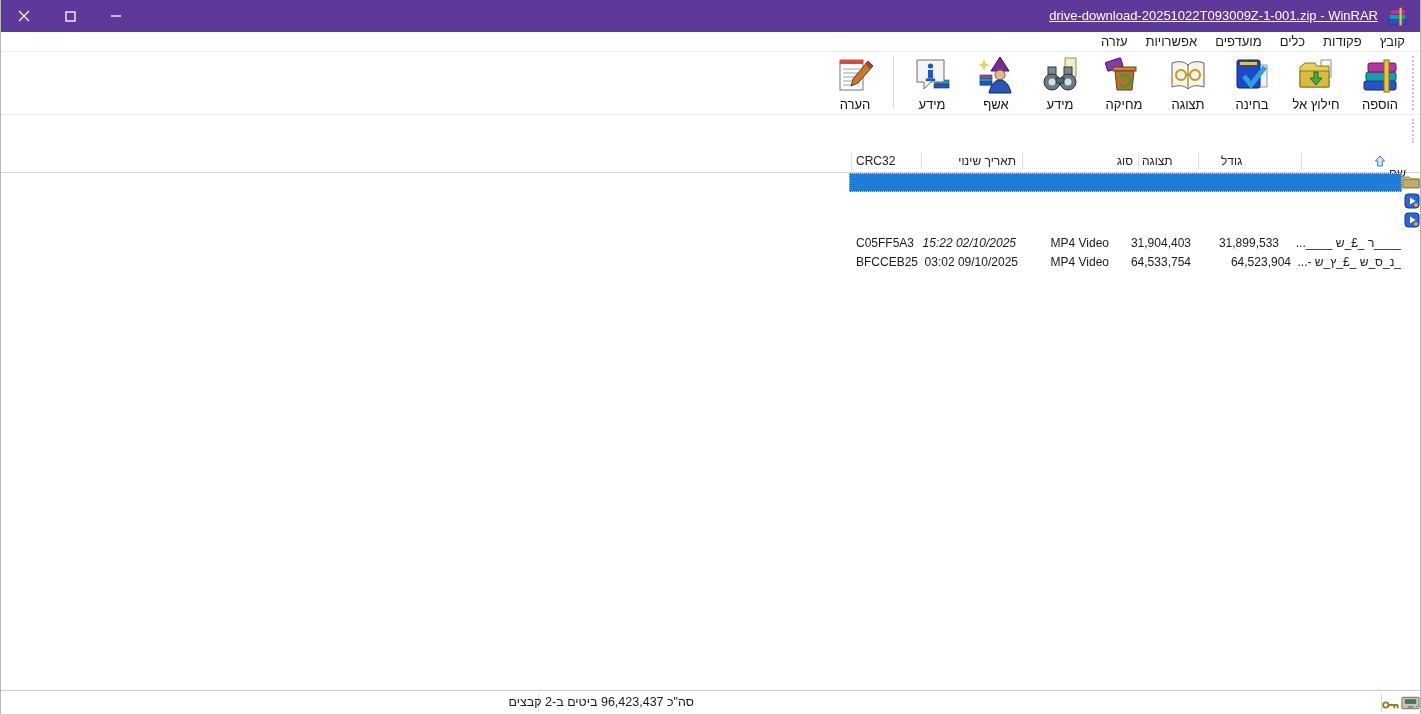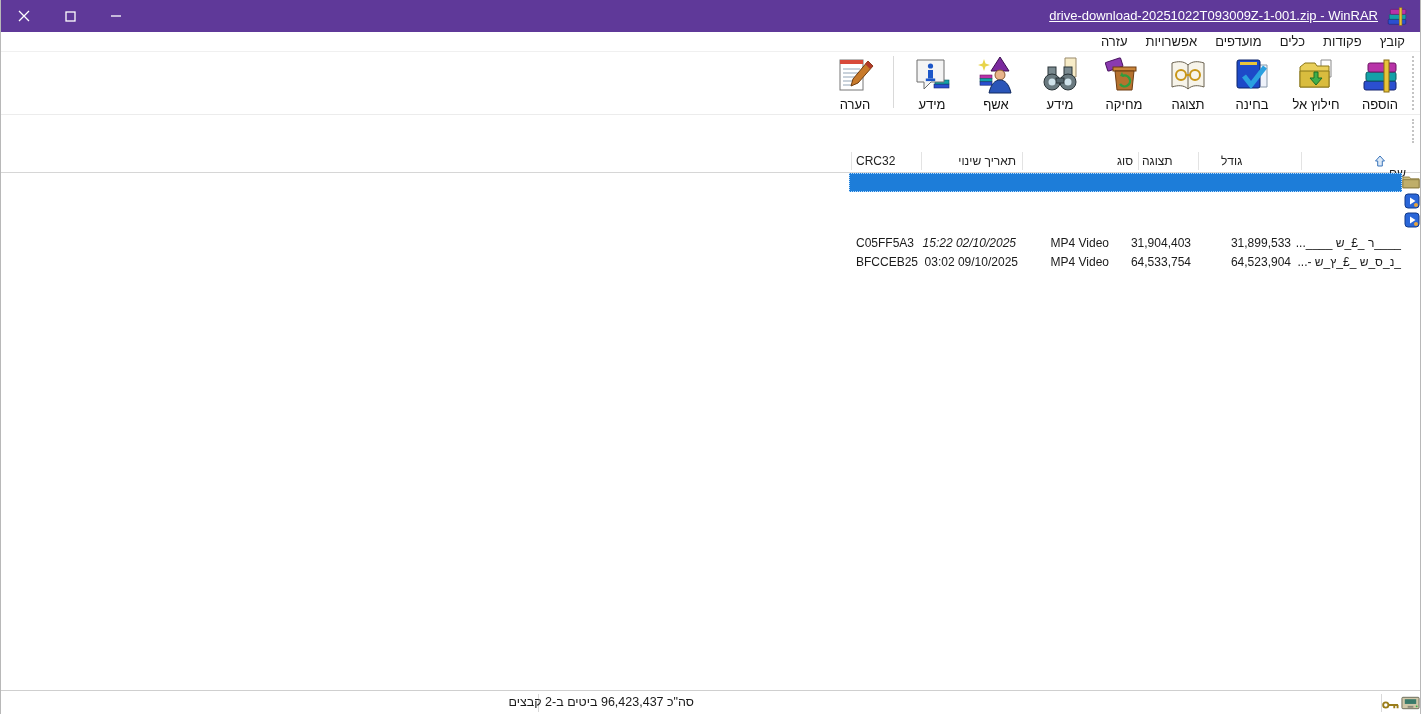--- a/index.html
+++ b/index.html
@@ -263,21 +263,21 @@
     <div class="rowicon">
       <svg width="18" height="15" viewBox="0 0 20 16">
           <path d="M1 3h7l2 2h9v10H1z" fill="#cdbd7e" stroke="#8a7a40"></path>
           <path d="M1 6h18v9H1z" fill="#bfae6a" stroke="#8a7a40"></path>
         </svg>
     </div>
   </div>
 
   <div class="row" style="top:44px;">
     <div class="cell ltrcell" style="right:21px;">...____ ש_£_ ר____</div>
-    <div class="cell" style="right:131px;direction:ltr;text-align:right;">31,899,533</div>
+    <div class="cell" style="right:143px;direction:ltr;text-align:right;">31,899,533</div>
     <div class="cell" style="right:231px;direction:ltr;text-align:center;">31,904,403</div>
     <div class="cell" style="right:313px;direction:ltr;">MP4 Video</div>
     <div class="cell" style="right:406px;direction:ltr;font-style:italic;">15:22 02/10/2025</div>
     <div class="cell" style="left:855px;direction:ltr;">C05FF5A3</div>
     <div class="rowicon">
       <svg width="16" height="16" viewBox="0 0 16 16">
           <rect x="1" y="1" width="14" height="14" rx="3" fill="#2a66d8" stroke="#123a8a"></rect>
           <path d="M6 4.5l5.5 3.5L6 11.5z" fill="#ffffff"></path>
           <circle cx="12" cy="12" r="2" fill="#e8a43a"></circle>
         </svg>

